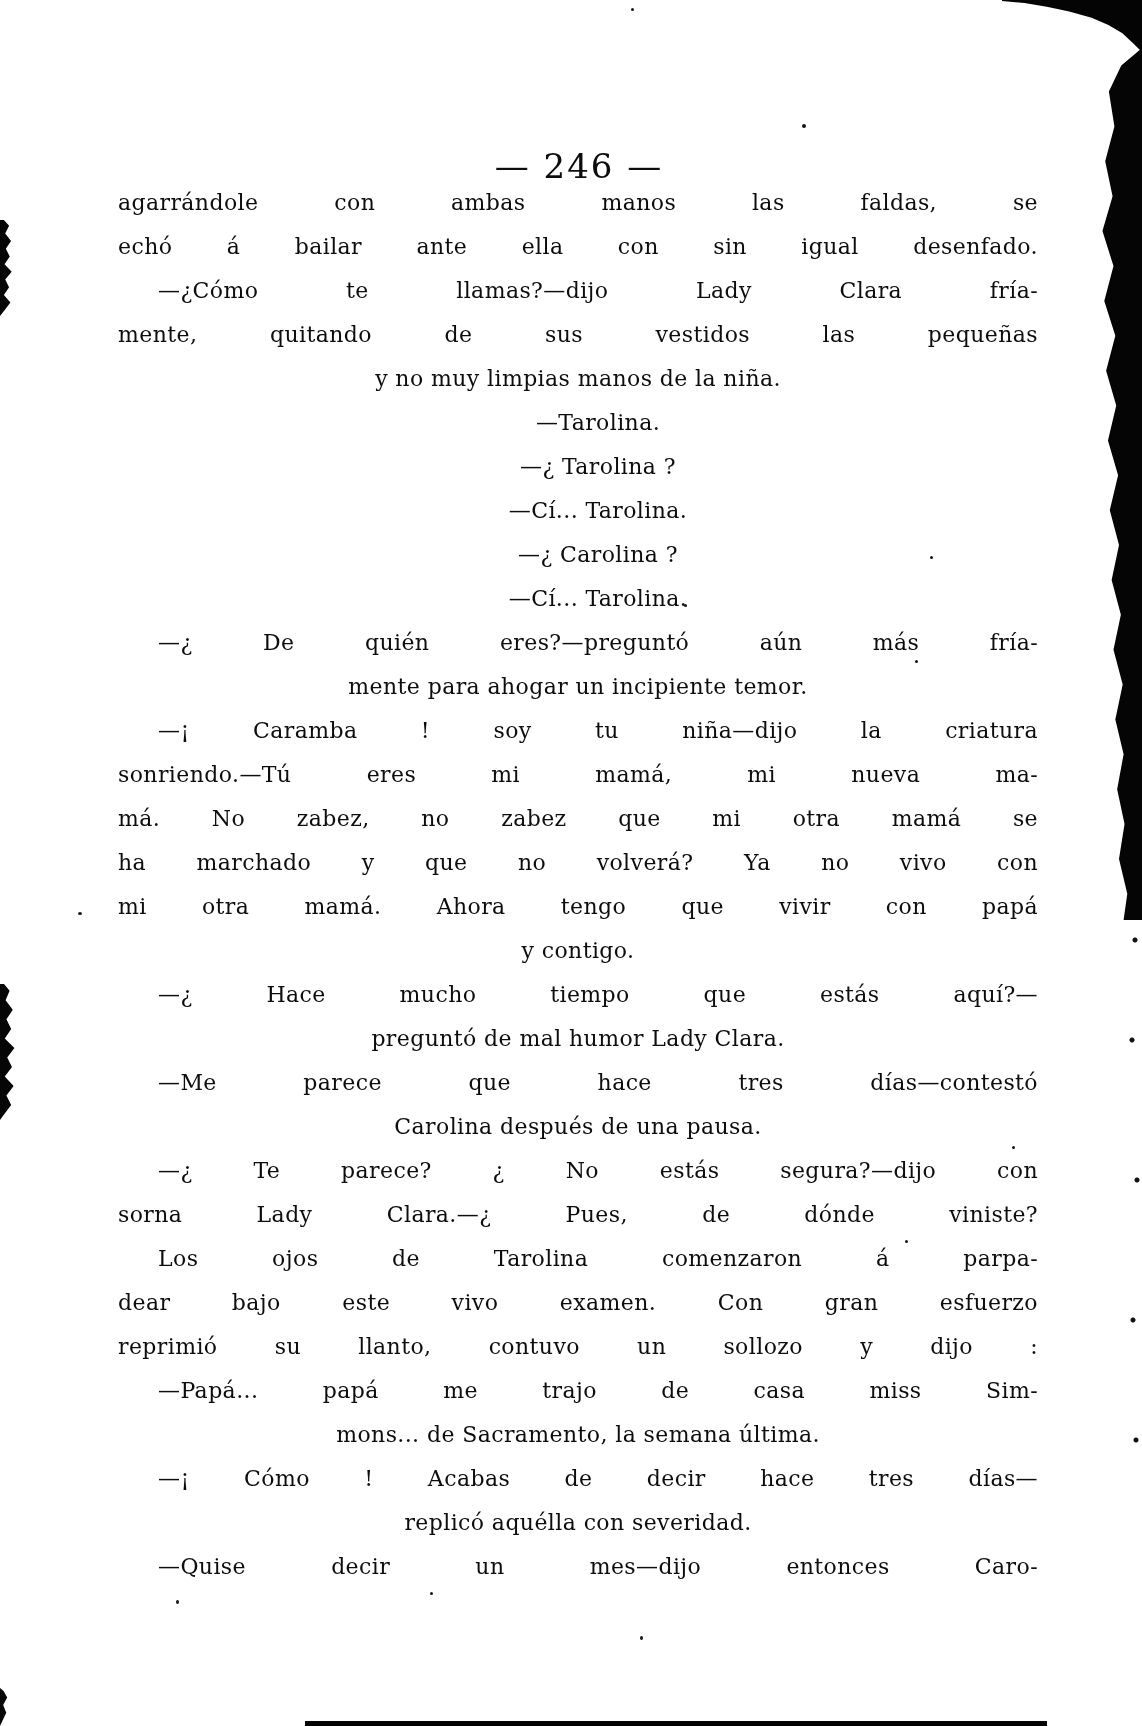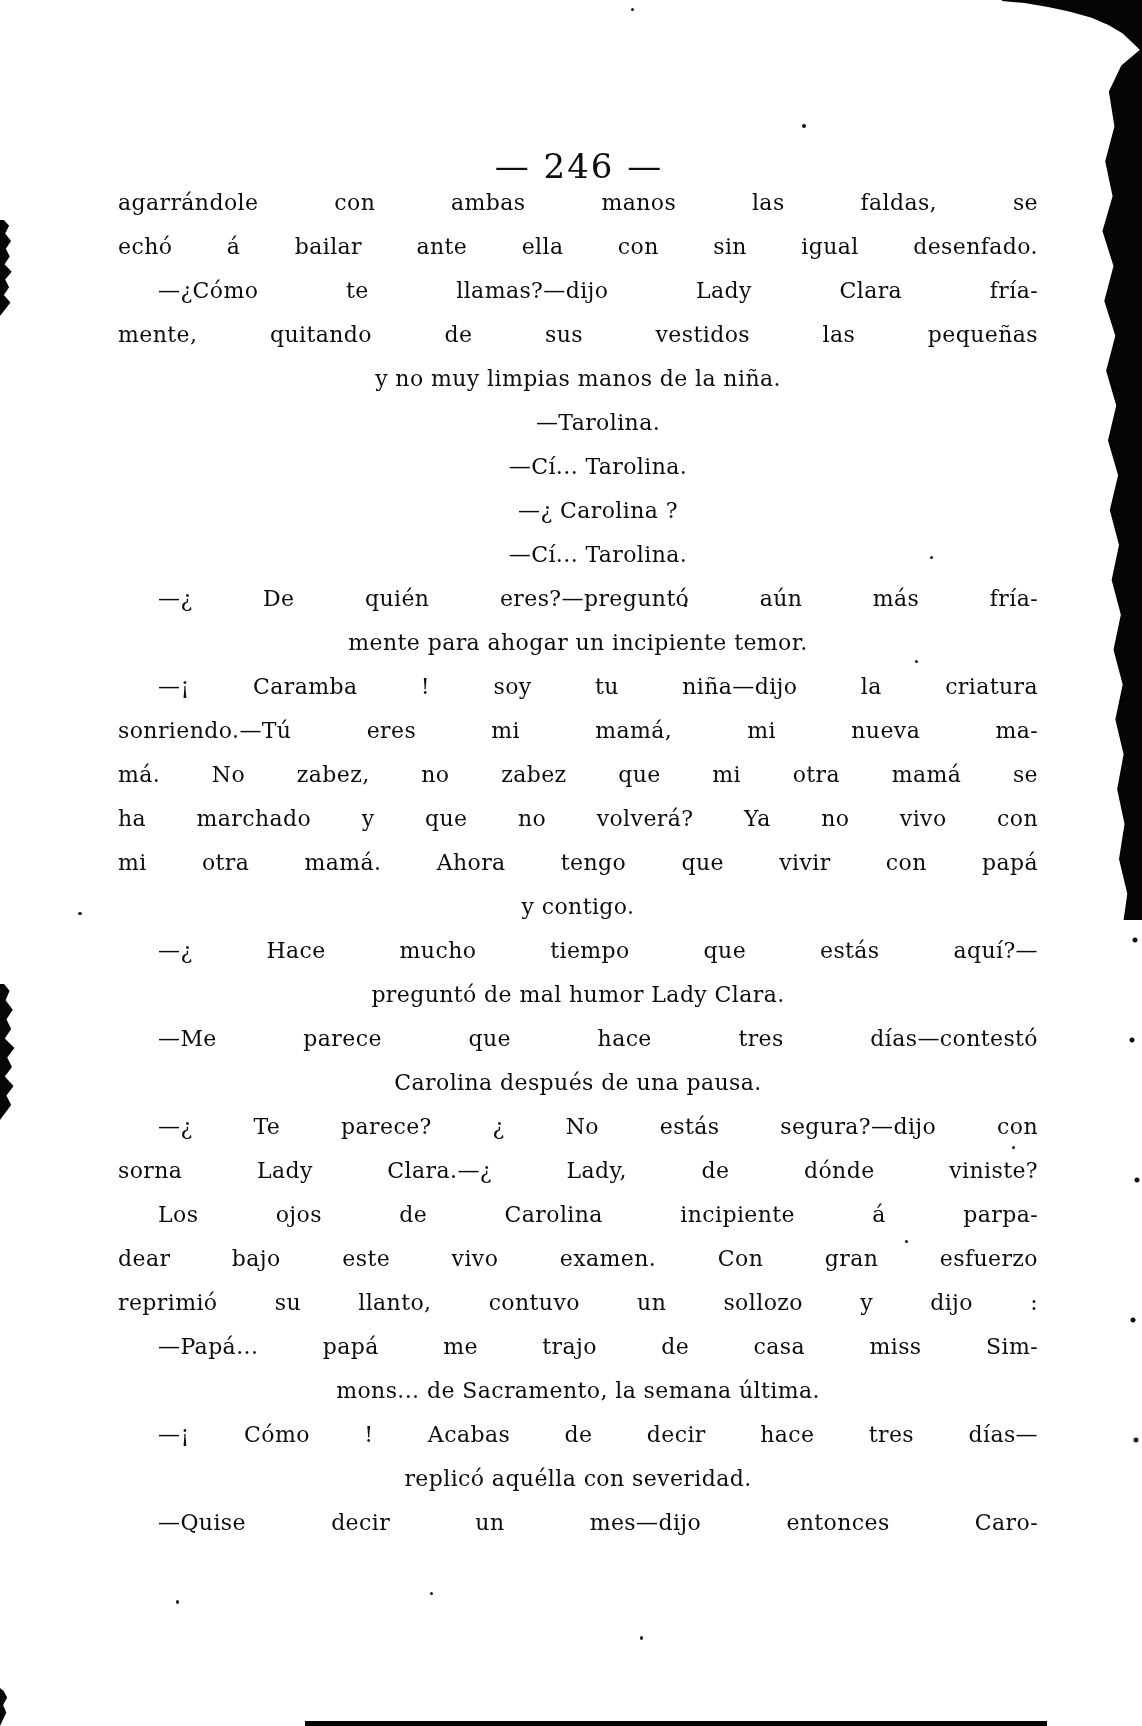--- a/index.html
+++ b/index.html
@@ -98,38 +98,39 @@
 
   <div class="folio">— 246 —</div>
 
   <div class="text-block">
       <div class="line j"><span>agarrándole con ambas manos las faldas, se</span></div>
       <div class="line j"><span>echó á bailar ante ella con sin igual desenfado.</span></div>
       <div class="line j in"><span>—¿Cómo te llamas?—dijo </span><span class="it">Lady Clara</span><span> fría-</span></div>
       <div class="line j"><span>mente, quitando de sus vestidos las pequeñas</span></div>
       <div class="line"><span>y no muy limpias manos de la niña.</span></div>
       <div class="line in"><span>—Tarolina.</span></div>
+      <div class="line in"><span>—¿ Tarolina ?</span></div>
       <div class="line in"><span>—</span><span class="it">Cí</span><span>... Tarolina.</span></div>
       <div class="line in"><span>—¿ Carolina ?</span></div>
       <div class="line in"><span>—</span><span class="it">Cí</span><span>... Tarolina.</span></div>
       <div class="line j in"><span>—¿ De quién eres?—preguntó aún más fría-</span></div>
       <div class="line"><span>mente para ahogar un incipiente temor.</span></div>
       <div class="line j in"><span>—¡ Caramba ! soy tu niña—dijo la criatura</span></div>
       <div class="line j"><span>sonriendo.—Tú eres mi mamá, mi nueva ma-</span></div>
       <div class="line j"><span>má. No </span><span class="it">zabez</span><span>, no </span><span class="it">zabez</span><span> que mi otra mamá se</span></div>
       <div class="line j"><span>ha marchado y que no volverá? Ya no vivo con</span></div>
       <div class="line j"><span>mi otra mamá. Ahora tengo que vivir con papá</span></div>
       <div class="line"><span>y contigo.</span></div>
       <div class="line j in"><span>—¿ Hace mucho tiempo que estás aquí?—</span></div>
       <div class="line"><span>preguntó de mal humor </span><span class="it">Lady Clara</span><span>.</span></div>
       <div class="line j in"><span>—Me parece que hace tres días—contestó</span></div>
       <div class="line"><span>Carolina después de una pausa.</span></div>
       <div class="line j in"><span>—¿ Te parece? ¿ No estás segura?—dijo con</span></div>
-      <div class="line j"><span>sorna </span><span class="it">Lady Clara</span><span>.—¿ Lady, de dónde viniste?</span></div>
-      <div class="line j in"><span>Los ojos de Carolina incipiente á parpa-</span></div>
+      <div class="line j"><span>sorna </span><span class="it">Lady Clara</span><span>.—¿ Pues, de dónde viniste?</span></div>
+      <div class="line j in"><span>Los ojos de Tarolina comenzaron á parpa-</span></div>
       <div class="line j"><span>dear bajo este vivo examen. Con gran esfuerzo</span></div>
       <div class="line j"><span>reprimió su llanto, contuvo un sollozo y dijo :</span></div>
       <div class="line j in"><span>—Papá... papá me trajo de casa </span><span class="it">miss</span><span> Sim-</span></div>
       <div class="line"><span>mons... de Sacramento, la semana última.</span></div>
       <div class="line j in"><span>—¡ Cómo ! Acabas de decir hace tres días—</span></div>
       <div class="line"><span>replicó aquélla con severidad.</span></div>
       <div class="line j in"><span>—Quise decir un mes—dijo entonces Caro-</span></div>
     </div>
 
 </div>

